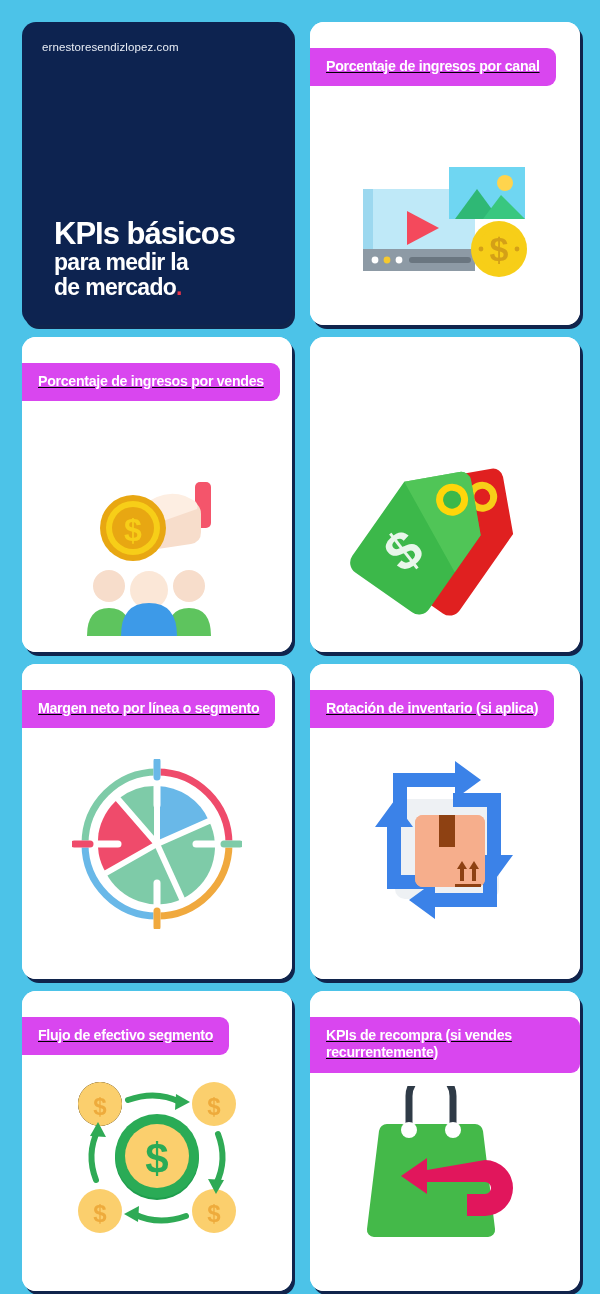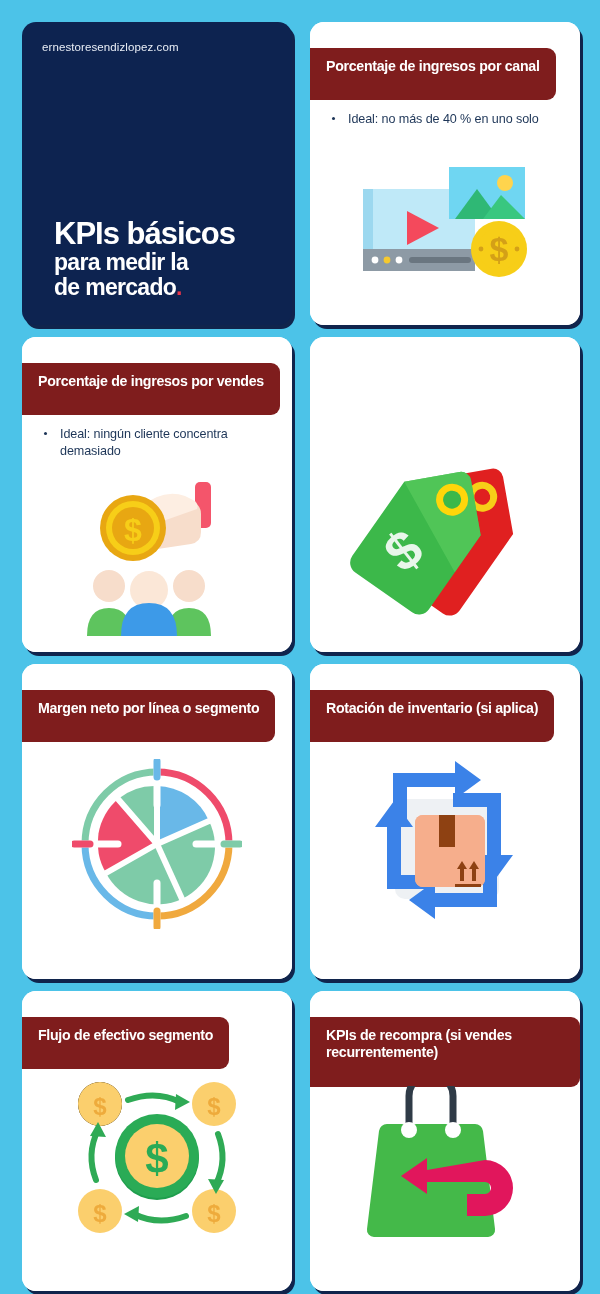--- a/index.html
+++ b/index.html
@@ -8,20 +8,21 @@
     background:#4cc3e8;
     font-family:"Liberation Sans", sans-serif;
     overflow:hidden;
     position:relative;
   }
   .page{
     position:relative;
     width:480px;height:1294px;
     box-sizing:border-box;
     padding:22px 22px 24px 22px;
+    text-decoration:underline;
   }
   .grid{
     display:grid;
     grid-template-columns:270px 270px;
     grid-template-rows:303px 315px 315px 300px;
     column-gap:18px;
     row-gap:12px;
   }
 
   
@@ -64,27 +65,27 @@
     margin-left:12px;
   }
   .hero-title .l1{font-size:31px;letter-spacing:-1px;display:block;}
   .hero-title .l2{font-size:23px;letter-spacing:-.7px;display:block;}
   .hero-title .dot{color:#e8344a;}
 
   
   .badge{
     position:relative;
     margin:26px 0 0 0;
-    background:#7f1d1d;
+    background:#d946ef;
     color:#fff;
     font-weight:bold;
     font-size:14.2px;
     line-height:1.22;
     letter-spacing:-.3px;
-    padding:10px 16px 25px 18px;
+    padding:10px 16px 11px 18px;
     border-top-right-radius:9px;
     border-bottom-right-radius:9px;
     width:fit-content;
     max-width:246px;
     margin-left:-2px;
   }
   .badge.w3{max-width:236px;}
 
   .bullets{
     margin:11px 16px 0 16px;
@@ -127,23 +128,20 @@
       <div class="hero-title">
         <span class="l1">KPIs básicos</span>
         <span class="l2">para medir la</span>
         <span class="l2"><span>de mercado</span><span class="dot">.</span></span>
       </div>
     </div>
 
     <div class="card" style="grid-column:2;grid-row:1;">
       <div class="card-inner">
         <div class="badge">Porcentaje de ingresos por canal</div>
-        <ul class="bullets">
-          <li>Ideal: no más de 40 % en uno solo</li>
-        </ul>
         <div class="art" style="top:138px;height:130px;">
           <svg width="172" height="120" viewBox="0 0 172 120">
             <rect x="4" y="24" width="112" height="72" fill="#bfe9f8"></rect>
             <rect x="4" y="24" width="10" height="72" fill="#9cd8ef"></rect>
             <rect x="4" y="84" width="112" height="22" fill="#8d9aa5"></rect>
             <rect x="4" y="84" width="112" height="22" fill="#8d9aa5"></rect>
             <circle cx="16" cy="95" r="3.4" fill="#fff"></circle>
             <circle cx="28" cy="95" r="3.4" fill="#f6c92e"></circle>
             <circle cx="40" cy="95" r="3.4" fill="#fff"></circle>
             <rect x="50" y="92" width="62" height="6" rx="3" fill="#6a7680"></rect>
@@ -158,23 +156,20 @@
             <circle cx="158" cy="84" r="2.4" fill="#d4a017"></circle>
             <text x="140" y="96" font-size="34" font-weight="bold" fill="#d4a017" text-anchor="middle" font-family="Liberation Sans, sans-serif">$</text>
           </svg>
         </div>
       </div>
     </div>
 
     <div class="card" style="grid-column:1;grid-row:2;">
       <div class="card-inner">
         <div class="badge">Porcentaje de ingresos por vendes</div>
-        <ul class="bullets">
-          <li>Ideal: ningún cliente concentra demasiado</li>
-        </ul>
         <div class="art" style="top:130px;height:170px;">
           <svg width="160" height="168" viewBox="0 0 160 168">
             <rect x="118" y="14" width="16" height="46" rx="5" fill="#f4556b"></rect>
             <path d="M60 44 q22 -22 46 -14 l10 4 q8 3 8 12 v18 q0 10 -10 12 l-40 6 q-16 2 -22 -10 q-6 -14 8 -28z" fill="#f7ddcb"></path>
             <path d="M62 40 q24 -20 46 -12 l8 4 q6 3 4 9 l-34 12z" fill="#fdeee2"></path>
             <circle cx="56" cy="60" r="33" fill="#e8a712"></circle>
             <circle cx="56" cy="60" r="27" fill="#f7ce18"></circle>
             <circle cx="56" cy="60" r="21" fill="#e8a712"></circle>
             <text x="56" y="73" font-size="32" font-weight="bold" fill="#f7ce18" text-anchor="middle" font-family="Liberation Sans, sans-serif">$</text>
 

